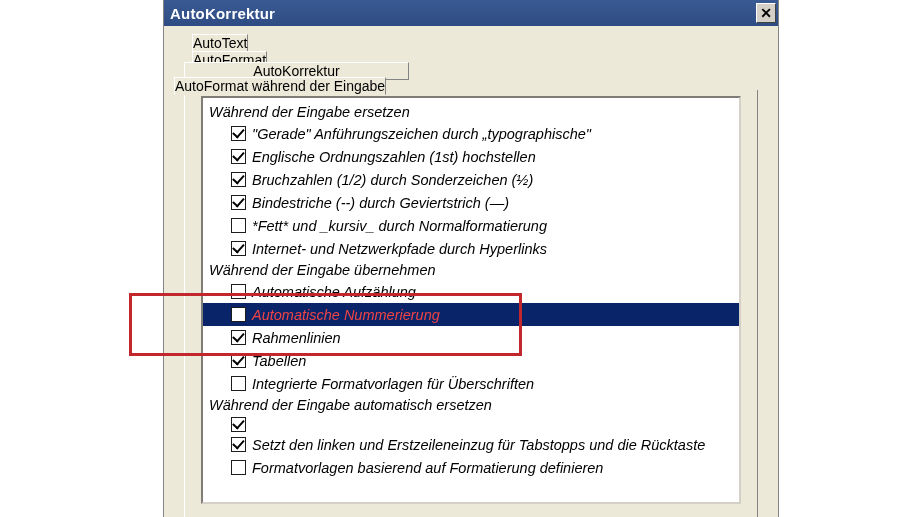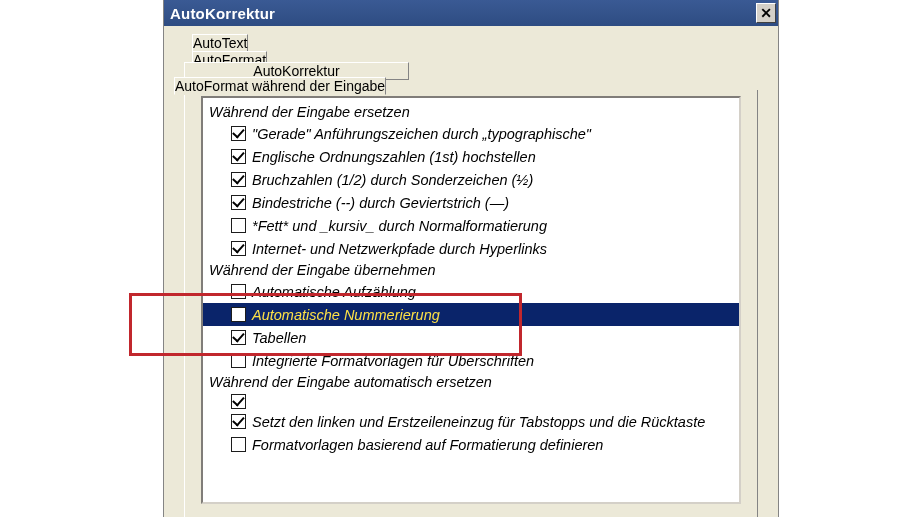--- a/index.html
+++ b/index.html
@@ -130,21 +130,21 @@
     display: flex;
     align-items: center;
     padding: 1.5px 0 1.5px 28px;
     font-size: 14.5px;
     line-height: 20px;
     position: relative;
     white-space: nowrap;
   }
   .check-row.selected {
     background: #0a246a;
-    color: #fde047;
+    color: #ef4444;
     padding-right: 120px;
   }
   .check-row.selected .cb { background:#fff; }
   .cb {
     width: 15px;
     height: 15px;
     border: 1px solid #1c1c1c;
     background: #fff;
     margin-right: 6px;
     display: inline-flex;
@@ -235,20 +235,24 @@
         <div class="check-row">
           <span class="cb"></span>
           <span>Automatische Aufzählung</span>
         </div>
         <div class="check-row selected">
           <span class="cb"></span>
           <span>Automatische Nummerierung</span>
         </div>
         <div class="check-row">
           <span class="cb checked"></span>
+          <span>Rahmenlinien</span>
+        </div>
+        <div class="check-row">
+          <span class="cb checked"></span>
           <span>Tabellen</span>
         </div>
         <div class="check-row">
           <span class="cb"></span>
           <span>Integrierte Formatvorlagen für Überschriften</span>
         </div>
 
         <div class="group-label">Während der Eingabe automatisch ersetzen</div>
         <div class="check-row">
           <span class="cb checked"></span>

